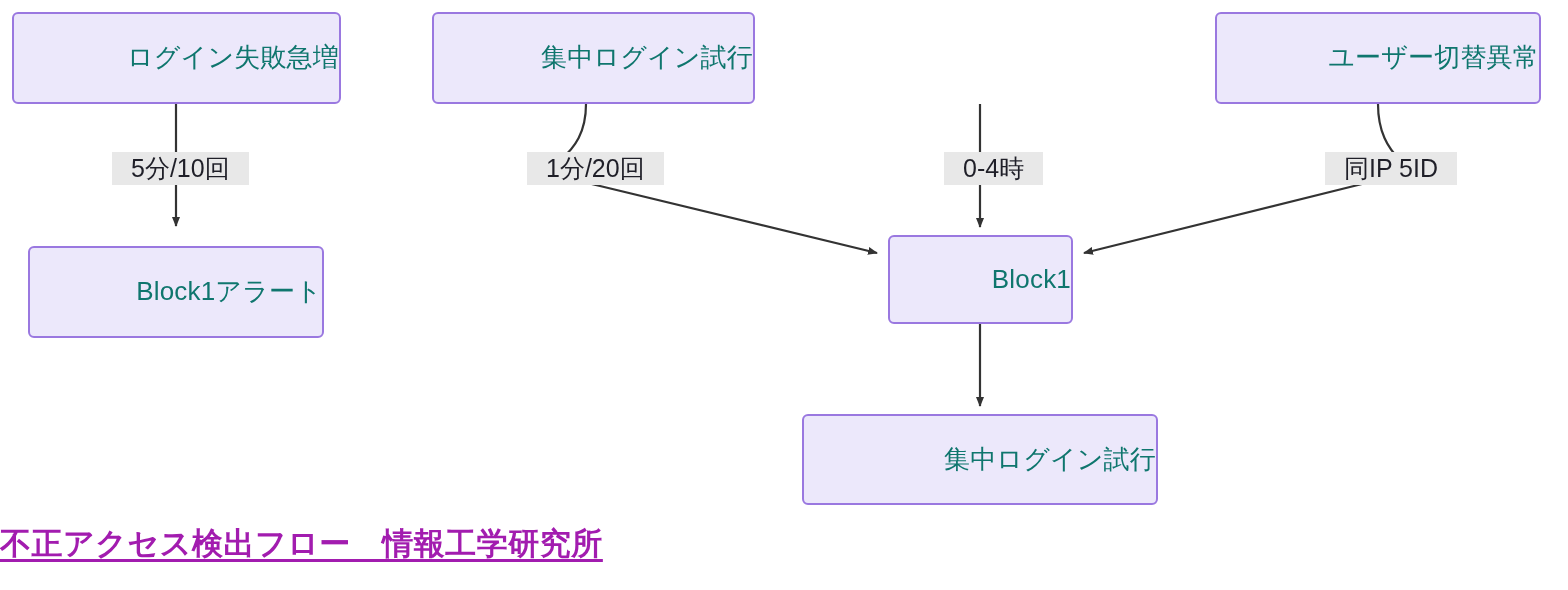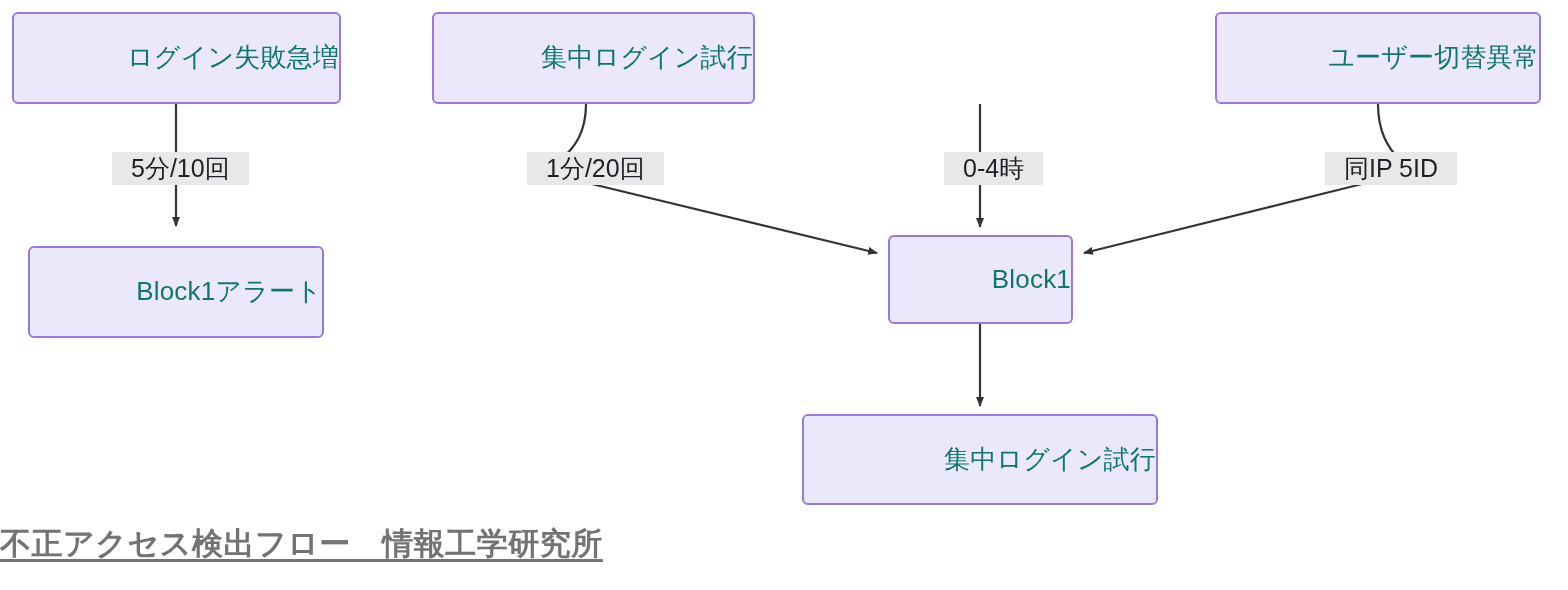--- a/index.html
+++ b/index.html
@@ -55,21 +55,21 @@
     padding: 2px 19px;
     white-space: nowrap;
     z-index: 4;
   }
   #diagram-title {
     position: absolute;
     left: 0px;
     top: 523px;
     font-size: 31px;
     font-weight: bold;
-    color: #737373;
+    color: #a21caf;
     white-space: nowrap;
     text-decoration: underline;
     text-underline-offset: 5px;
     letter-spacing: 0.5px;
     z-index: 5;
   }
 </style>
 </head>
 <body>
 

